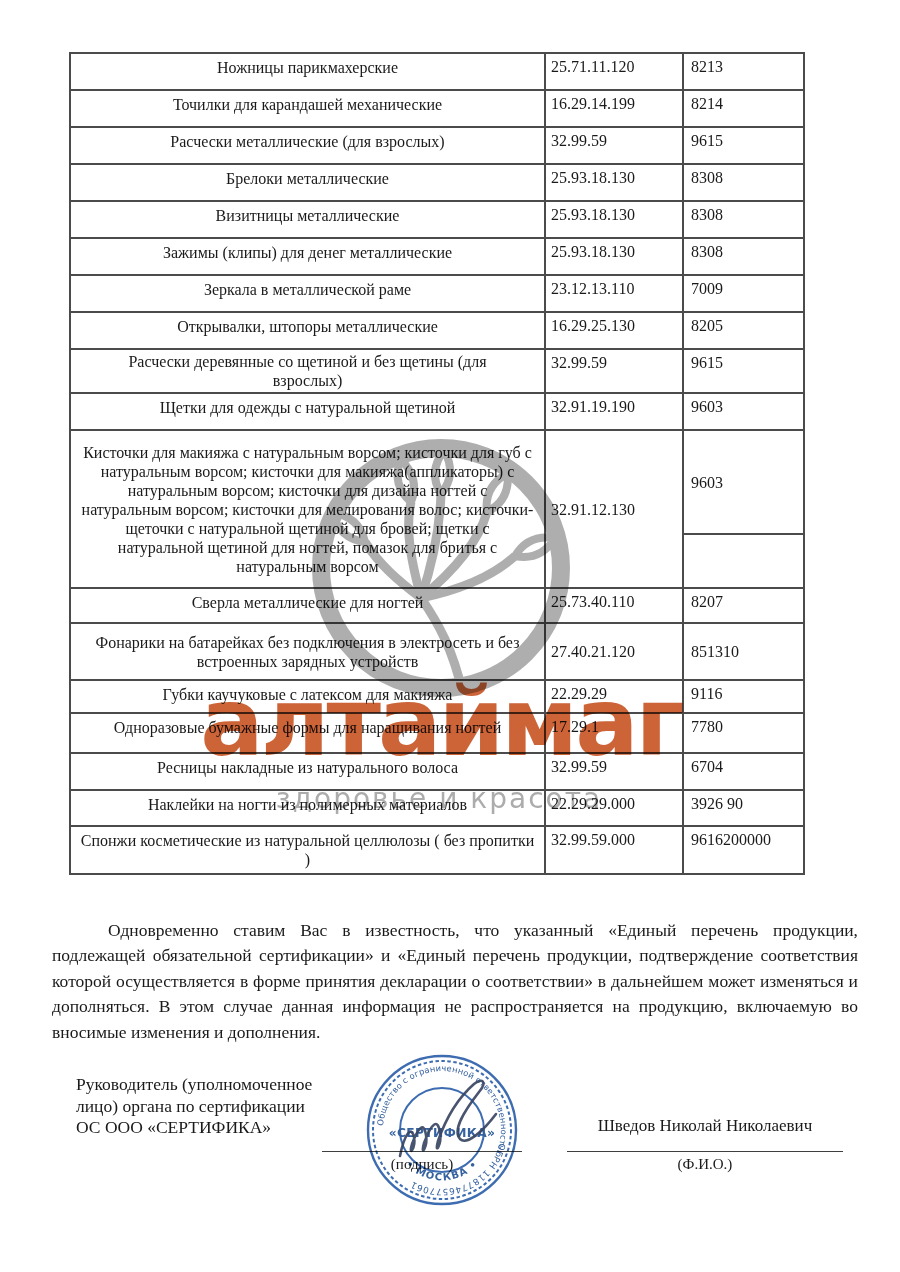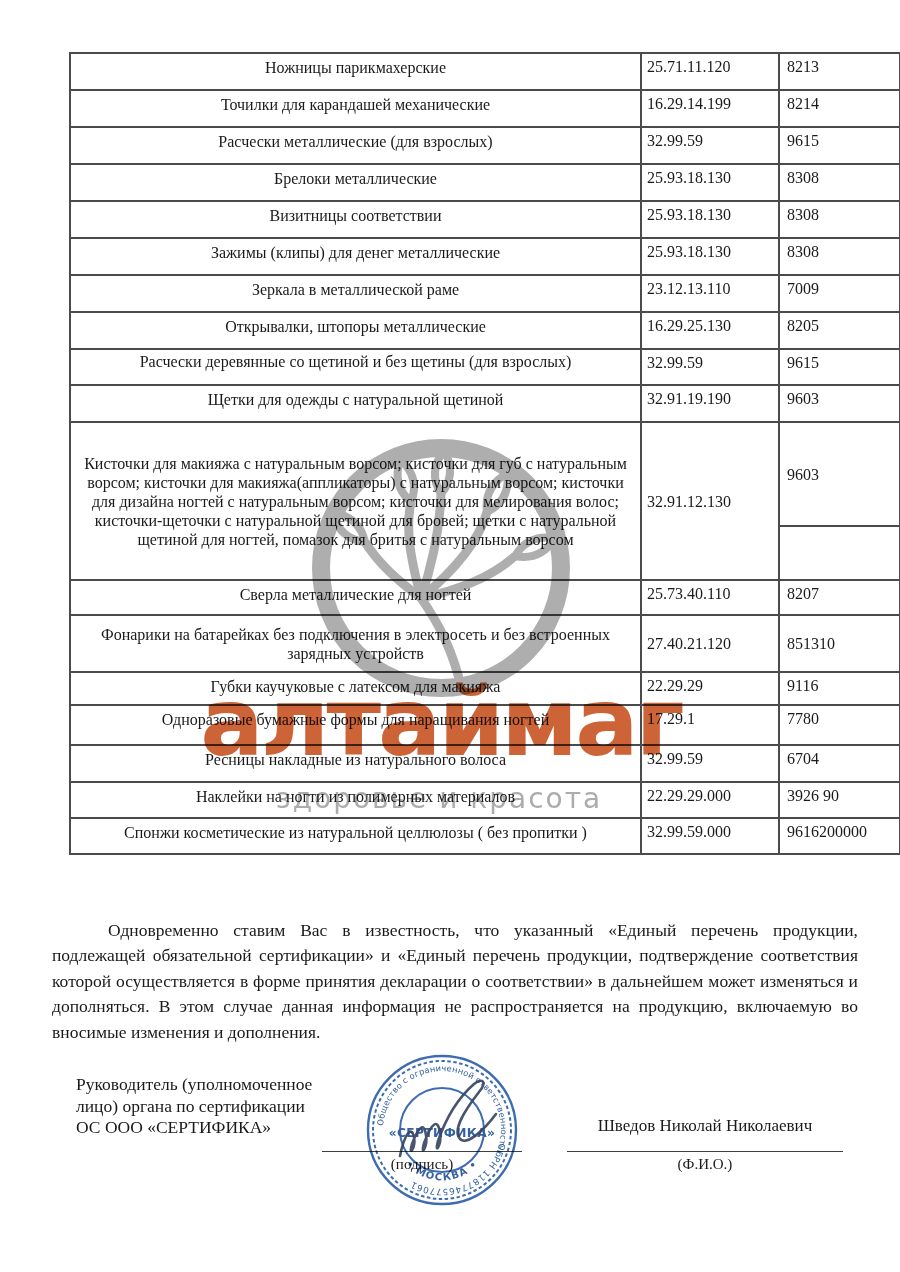--- a/index.html
+++ b/index.html
@@ -9,21 +9,21 @@
     background:#ffffff; overflow:hidden;
     font-family:"Liberation Serif", serif; color:#1a1a1a;
   }
   
   table.products {
     position:absolute; left:69px; top:52px;
     border-collapse:collapse; table-layout:fixed; width:734px;
     font-size:16px; line-height:19px;
   }
   table.products td { border:2px solid #4b4b4b; vertical-align:top; }
-  td.name  { width:571px; text-align:center; padding:4px 8px; }
+  td.name  { width:475px; text-align:center; padding:4px 8px; }
   td.code  { width:138px; text-align:left; padding:3px 2px 3px 5px; white-space:nowrap; }
   td.tnved { width:121px; text-align:left; padding:3px 2px 3px 7px; white-space:nowrap; }
   tr.h37 { height:37px; } tr.h36 { height:36px; } tr.h35 { height:35px;margin-top:17px; }
   tr.h40 { height:40px; } tr.h42 { height:42px; } tr.h33 { height:33px;font-family:Liberation Serif, serif; }
   tr.h57 { height:57px; } tr.big { height:158px; }
   tr.narrow td.name { padding:2px 38px; }
   tr.vmid td { vertical-align:middle; }
   tr.big td.name { vertical-align:middle; padding:2px 10px; }
   tr.big td.code { vertical-align:middle; }
   td.split { padding:0 !important; }
@@ -86,21 +86,21 @@
         <td class="name">Расчески металлические (для взрослых)</td>
         <td class="code">32.99.59</td>
         <td class="tnved">9615</td>
       </tr>
       <tr class="h37">
         <td class="name">Брелоки металлические</td>
         <td class="code">25.93.18.130</td>
         <td class="tnved">8308</td>
       </tr>
       <tr class="h37">
-        <td class="name">Визитницы соответствии</td>
+        <td class="name">Визитницы металлические</td>
         <td class="code">25.93.18.130</td>
         <td class="tnved">8308</td>
       </tr>
       <tr class="h37">
         <td class="name">Зажимы (клипы) для денег металлические</td>
         <td class="code">25.93.18.130</td>
         <td class="tnved">8308</td>
       </tr>
       <tr class="h37">
         <td class="name">Зеркала в металлической раме</td>

